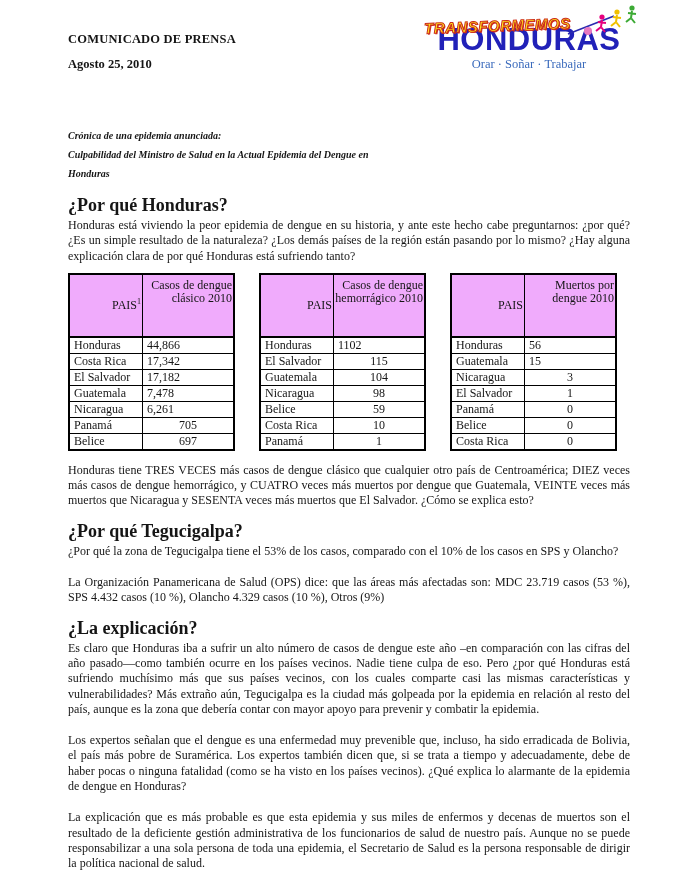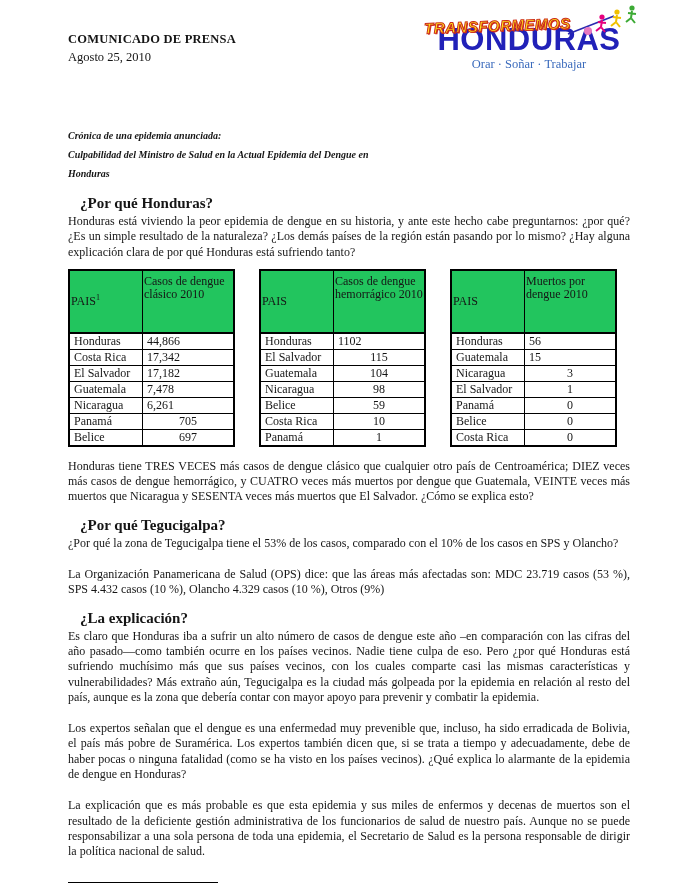--- a/index.html
+++ b/index.html
@@ -5,21 +5,21 @@
   html,body{margin:0;padding:0;background:#ffffff;}
   .page{
     position:relative;width:698px;height:885px;background:#fff;overflow:hidden;
     font-family:"Liberation Serif", serif;color:#151515;
   }
   .content{padding:32px 68px 0 68px;}
 
   
   .hdr{position:relative;height:64px;}
   .press-label{font-weight:bold;font-size:12.5px;letter-spacing:.2px;}
-  .press-date{font-size:12.5px;margin-top:3px;}
+  .press-date{font-size:12.5px;margin-top:10px;font-weight:bold;}
   .logo{position:absolute;right:-10px;top:-16px;width:222px;text-align:center;}
   .logo-top{
     position:relative;z-index:2;display:block;transform:rotate(-2deg);
     font-family:"Liberation Sans",sans-serif;font-weight:bold;font-style:italic;
     font-size:15px;letter-spacing:.5px;color:#ffe71a;
     -webkit-text-stroke:1px #cc2b1d;text-shadow:1px 1px 0 #cc2b1d;
     margin-bottom:-8px;text-align:left;padding-left:6px;
   }
   .logo-main{
     display:block;font-family:"Liberation Sans",sans-serif;font-weight:bold;
@@ -29,31 +29,31 @@
     display:block;font-family:"Liberation Serif",serif;font-size:12.5px;
     color:#3a6abc;margin-top:2px;
   }
   .logo-figs{position:absolute;top:-12px;right:-2px;z-index:3;}
 
   
   .doc-title{margin-top:30px;text-align:left;font-weight:bold;font-style:italic;
     font-size:10px;line-height:19px;}
 
   
-  .sec-h{font-weight:bold;font-size:15px;margin:12px 0 2px 12px;}
+  .sec-h{font-weight:bold;font-size:18px;margin:12px 0 2px 0;}
   p.body{font-size:12px;line-height:15.3px;text-align:justify;margin:0;}
   p.body + p.body{margin-top:16px;}
   .gap{margin-top:14px;}
 
   
   .tables{display:flex;gap:24px;margin:9px 0 12px 0;}
   table.data{border-collapse:collapse;border:2px solid #000;table-layout:fixed;}
   table.data th{
-    background:#22c55e;font-weight:normal;font-size:12px;border:1px solid #000;
-    border-bottom:2px solid #000;height:56px;text-align:left;line-height:13.5px;
+    background:#f0abfc;font-weight:normal;font-size:12px;border:1px solid #000;
+    border-bottom:2px solid #000;height:56px;text-align:right;line-height:13.5px;
   }
   table.data th.pais{width:70px;vertical-align:middle;}
   table.data th.val{width:88px;vertical-align:top;padding-top:4px;}
   table.data td{
     border:1px solid #000;font-size:12px;height:15px;padding:0 4px;
     text-align:left;white-space:nowrap;overflow:hidden;
   }
   table.data td.c{text-align:center;}
   sup{font-size:8px;line-height:0;}
 

